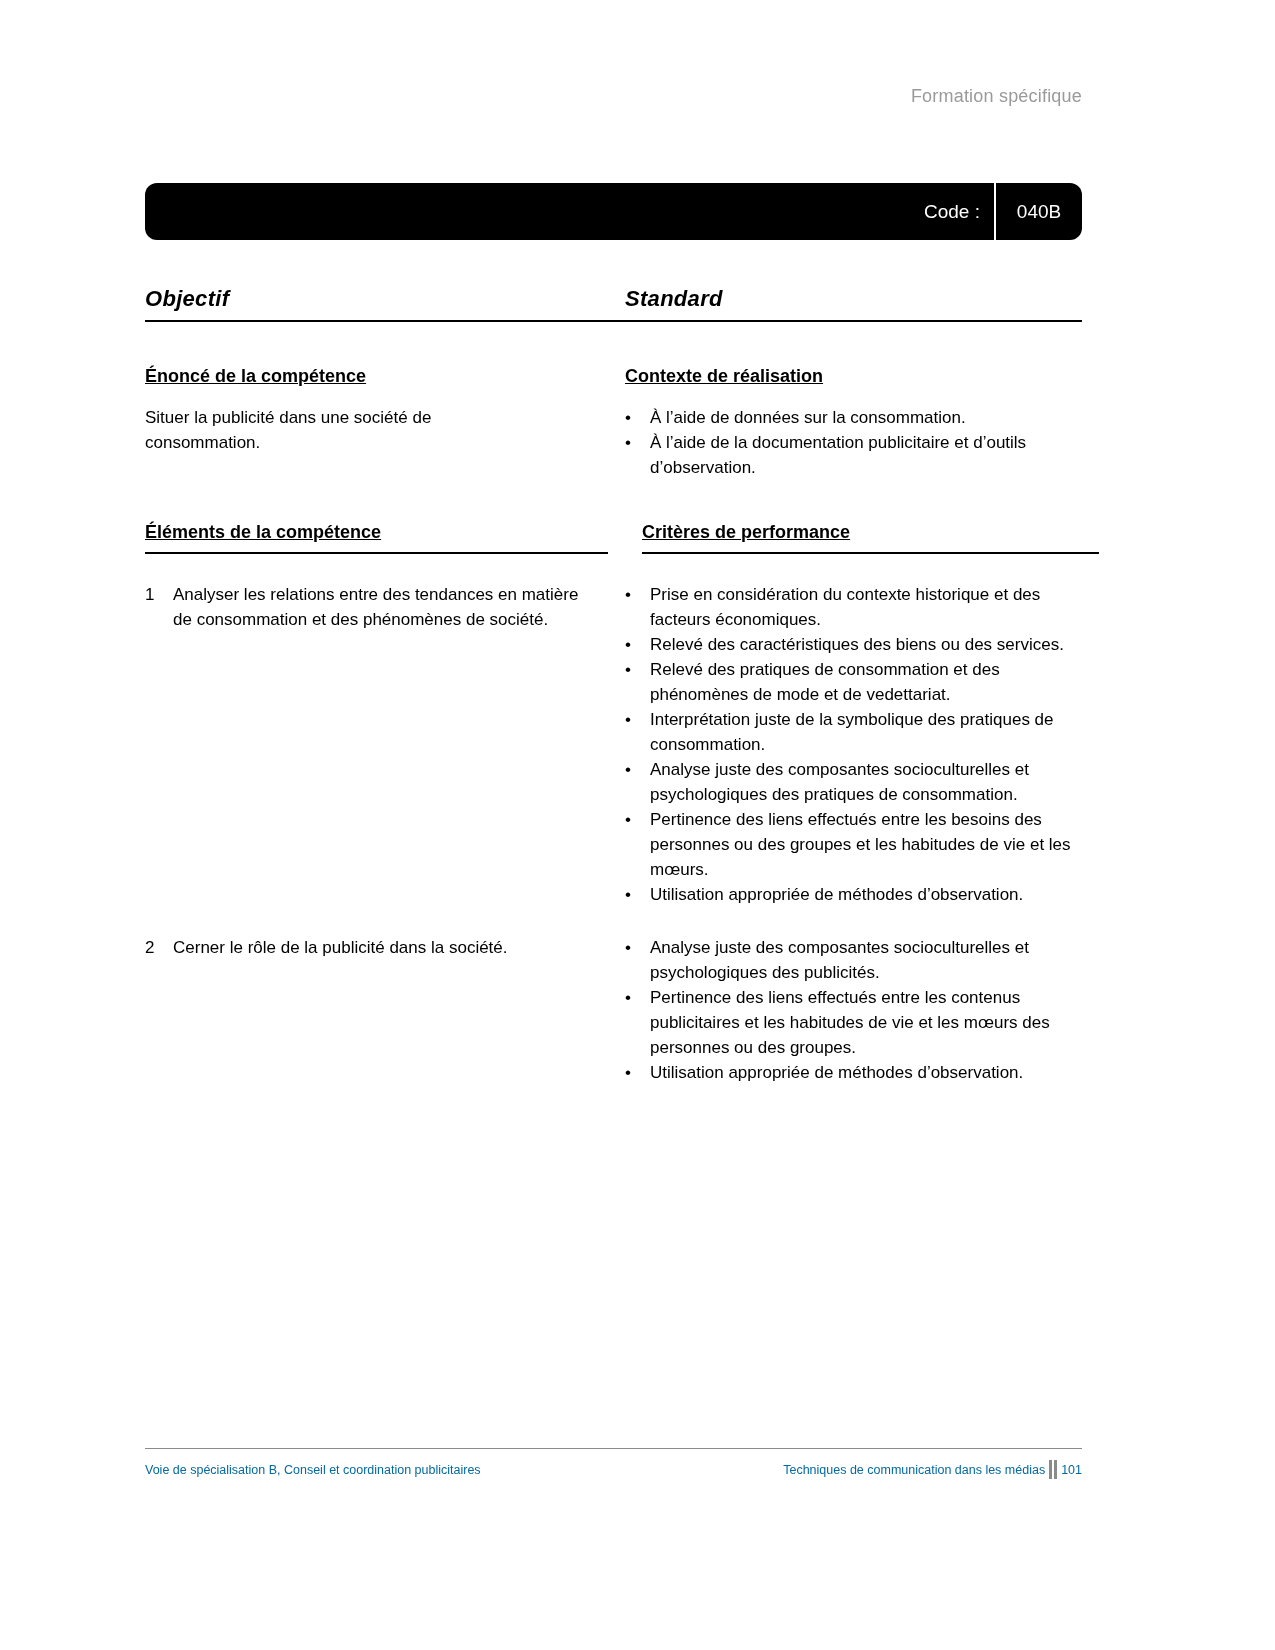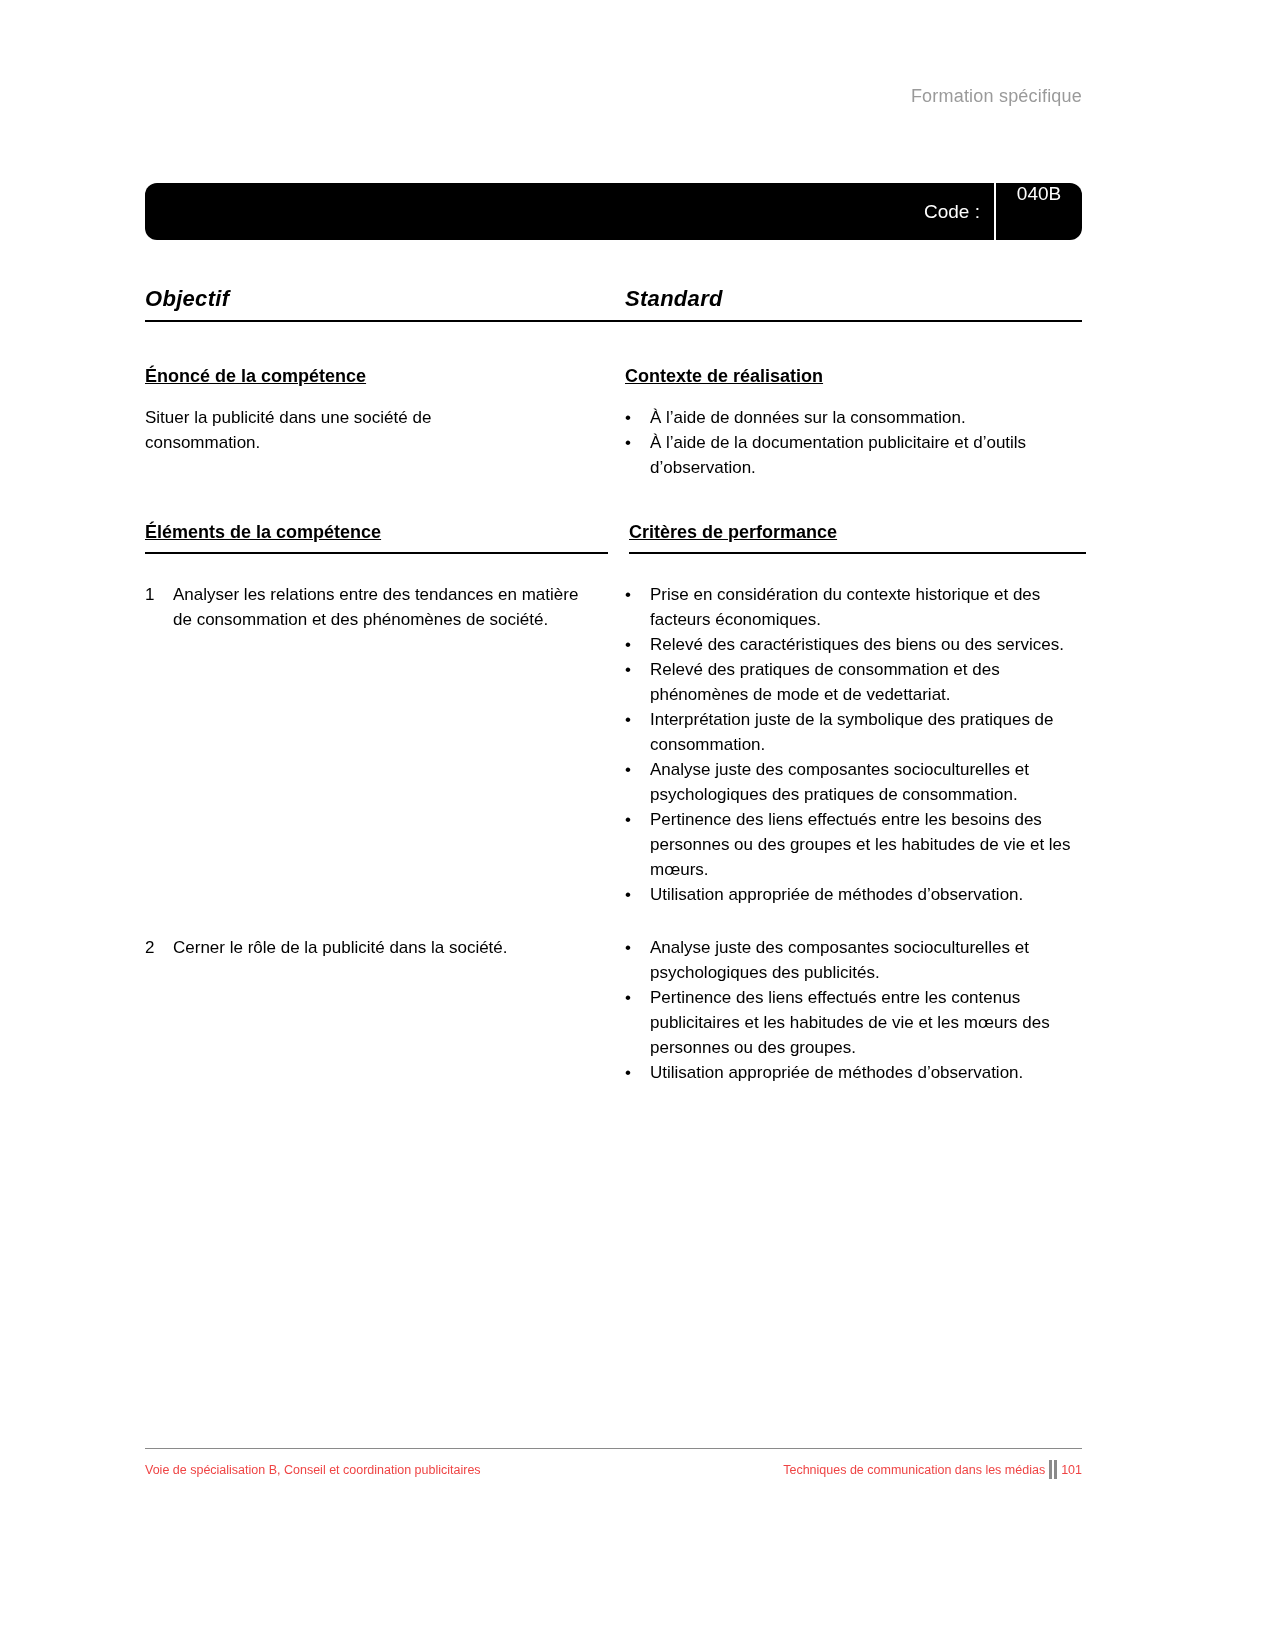--- a/index.html
+++ b/index.html
@@ -7,21 +7,21 @@
   body { font-family:"Liberation Sans", sans-serif; color:#000; }
   .page { position:relative; width:1275px; height:1650px; background:#fff; margin:0 auto; overflow:hidden; }
   .content { position:absolute; left:145px; top:16px; width:937px; }
 
   
   .formation { margin-top:70px; text-align:right; color:#9a9a9a; font-size:18px; letter-spacing:0.2px; }
 
   
   .banner { margin-top:76px; height:57px; background:#000; color:#fff; display:flex; align-items:center; justify-content:flex-end; font-size:19px;border-radius:12px; }
   .banner .code-label { padding-right:14px; }
-  .banner .code-box { width:88px; height:100%; border-left:2px solid #fff; display:flex; align-items:flex-start; justify-content:center; }
+  .banner .code-box { width:88px; height:100%; border-left:2px solid #fff; display:flex; align-items:center; justify-content:center; }
 
   
   .colheads { margin-top:46px; display:grid; grid-template-columns:480px 457px; border-bottom:2px solid #000; padding-bottom:8px; }
   .colheads .h { font-size:22px; font-weight:bold; font-style:italic; letter-spacing:0.3px; }
 
   .two-col { display:grid; grid-template-columns:480px 457px; }
   .left-cell { padding-right:25px; }
 
   .block-title { font-size:18px; font-weight:bold;text-decoration:underline; }
   .body-text { font-size:17px; line-height:25px; }
@@ -30,32 +30,32 @@
   .enonce-row .block-title { margin-bottom:18px; }
   .enonce-text { max-width:350px; }
 
   
   ul.bullets { list-style:none; }
   ul.bullets li { display:flex; font-size:17px; line-height:25px; }
   ul.bullets .bullet { width:25px; flex:0 0 25px; }
   ul.bullets .bullet::before { content:"\2022"; font-size:17px; }
 
   
-  .section-heads { margin-top:42px; display:grid; grid-template-columns:480px 457px; column-gap:4px; }
+  .section-heads { margin-top:42px; display:grid; grid-template-columns:480px 457px; column-gap:17px; }
   .section-heads .cell { padding-bottom:9px; border-bottom:2px solid #000; }
   .section-heads .cell.left { margin-right:17px; }
   .section-heads .block-title { font-size:18px; }
 
   .item-row { margin-top:28px; }
   .item-row + .item-row { margin-top:28px; }
   .numbered { display:flex; font-size:17px; line-height:25px; }
   .numbered .num { width:28px; flex:0 0 28px; }
 
   
-  .footer { position:absolute; left:145px; top:1448px; width:937px; border-top:1px solid #8a8a8a; padding-top:11px; display:flex; justify-content:space-between; align-items:center; font-size:12.5px; color:#ef4444; }
+  .footer { position:absolute; left:145px; top:1448px; width:937px; border-top:1px solid #8a8a8a; padding-top:11px; display:flex; justify-content:space-between; align-items:center; font-size:12.5px; color:#0369a1; }
   .footer .right-group { display:flex; align-items:center; gap:4px; }
   .page-bar { display:inline-block; width:8px; height:19px; border-left:3px solid #8a8a8a; border-right:3px solid #8a8a8a; }
 </style>
 </head>
 <body>
 
 <div class="page">
   <div class="content">
 
     <div class="formation">Formation spécifique</div>

